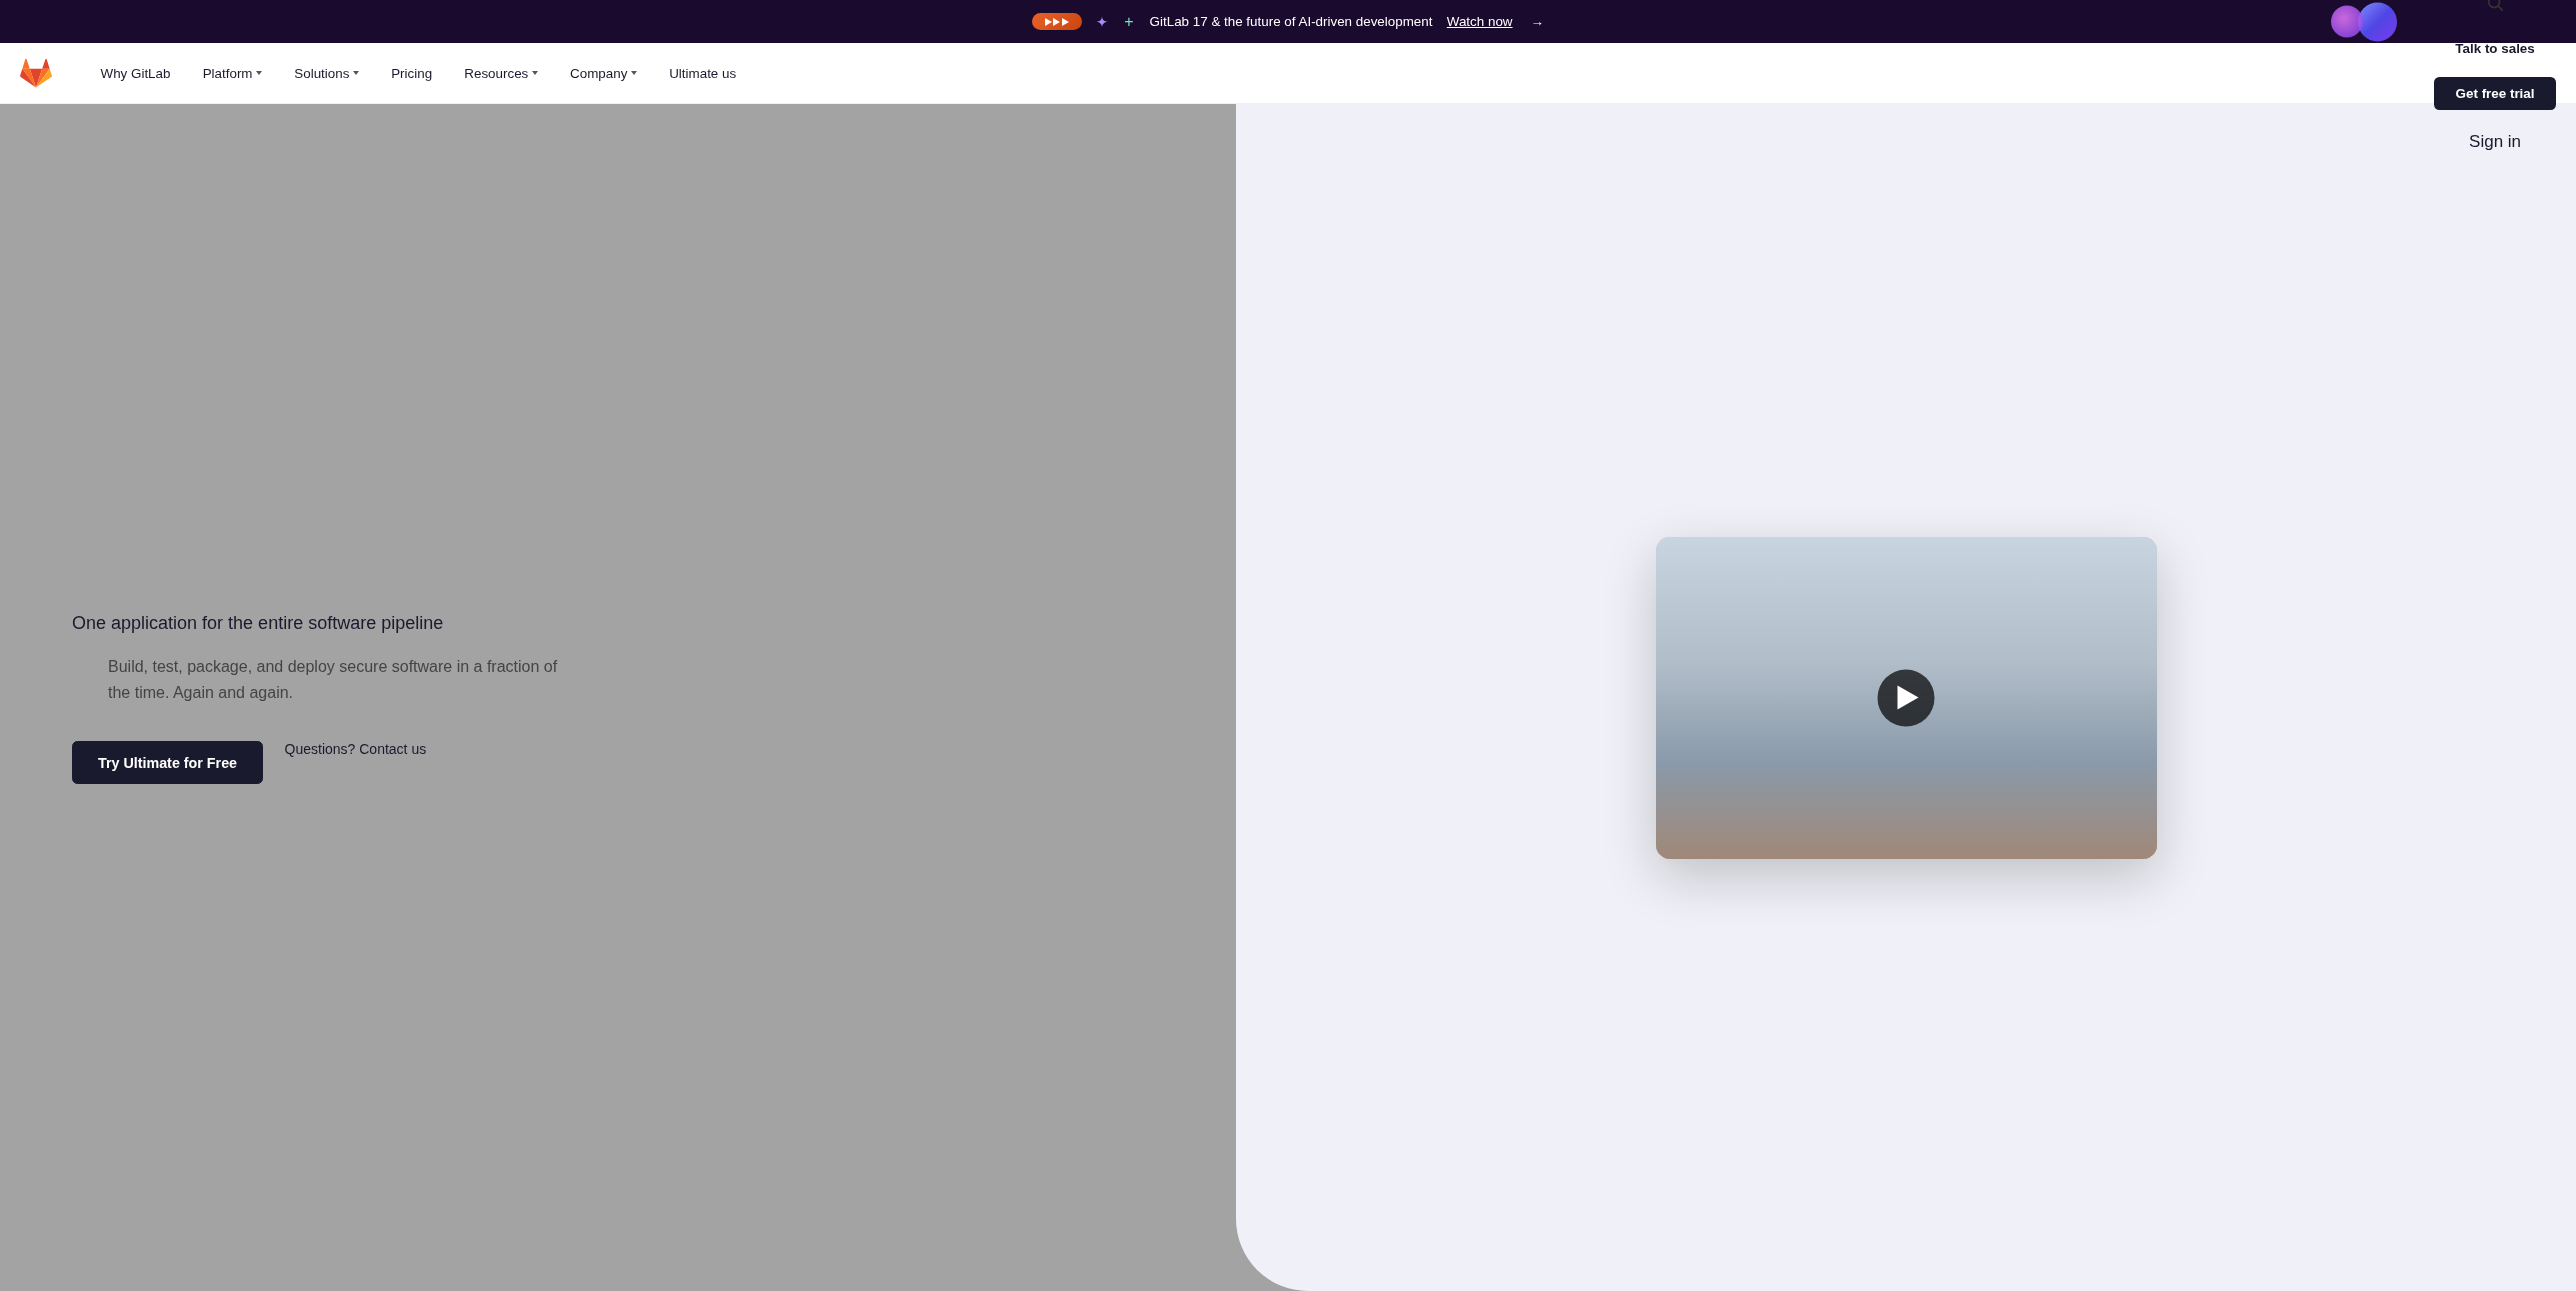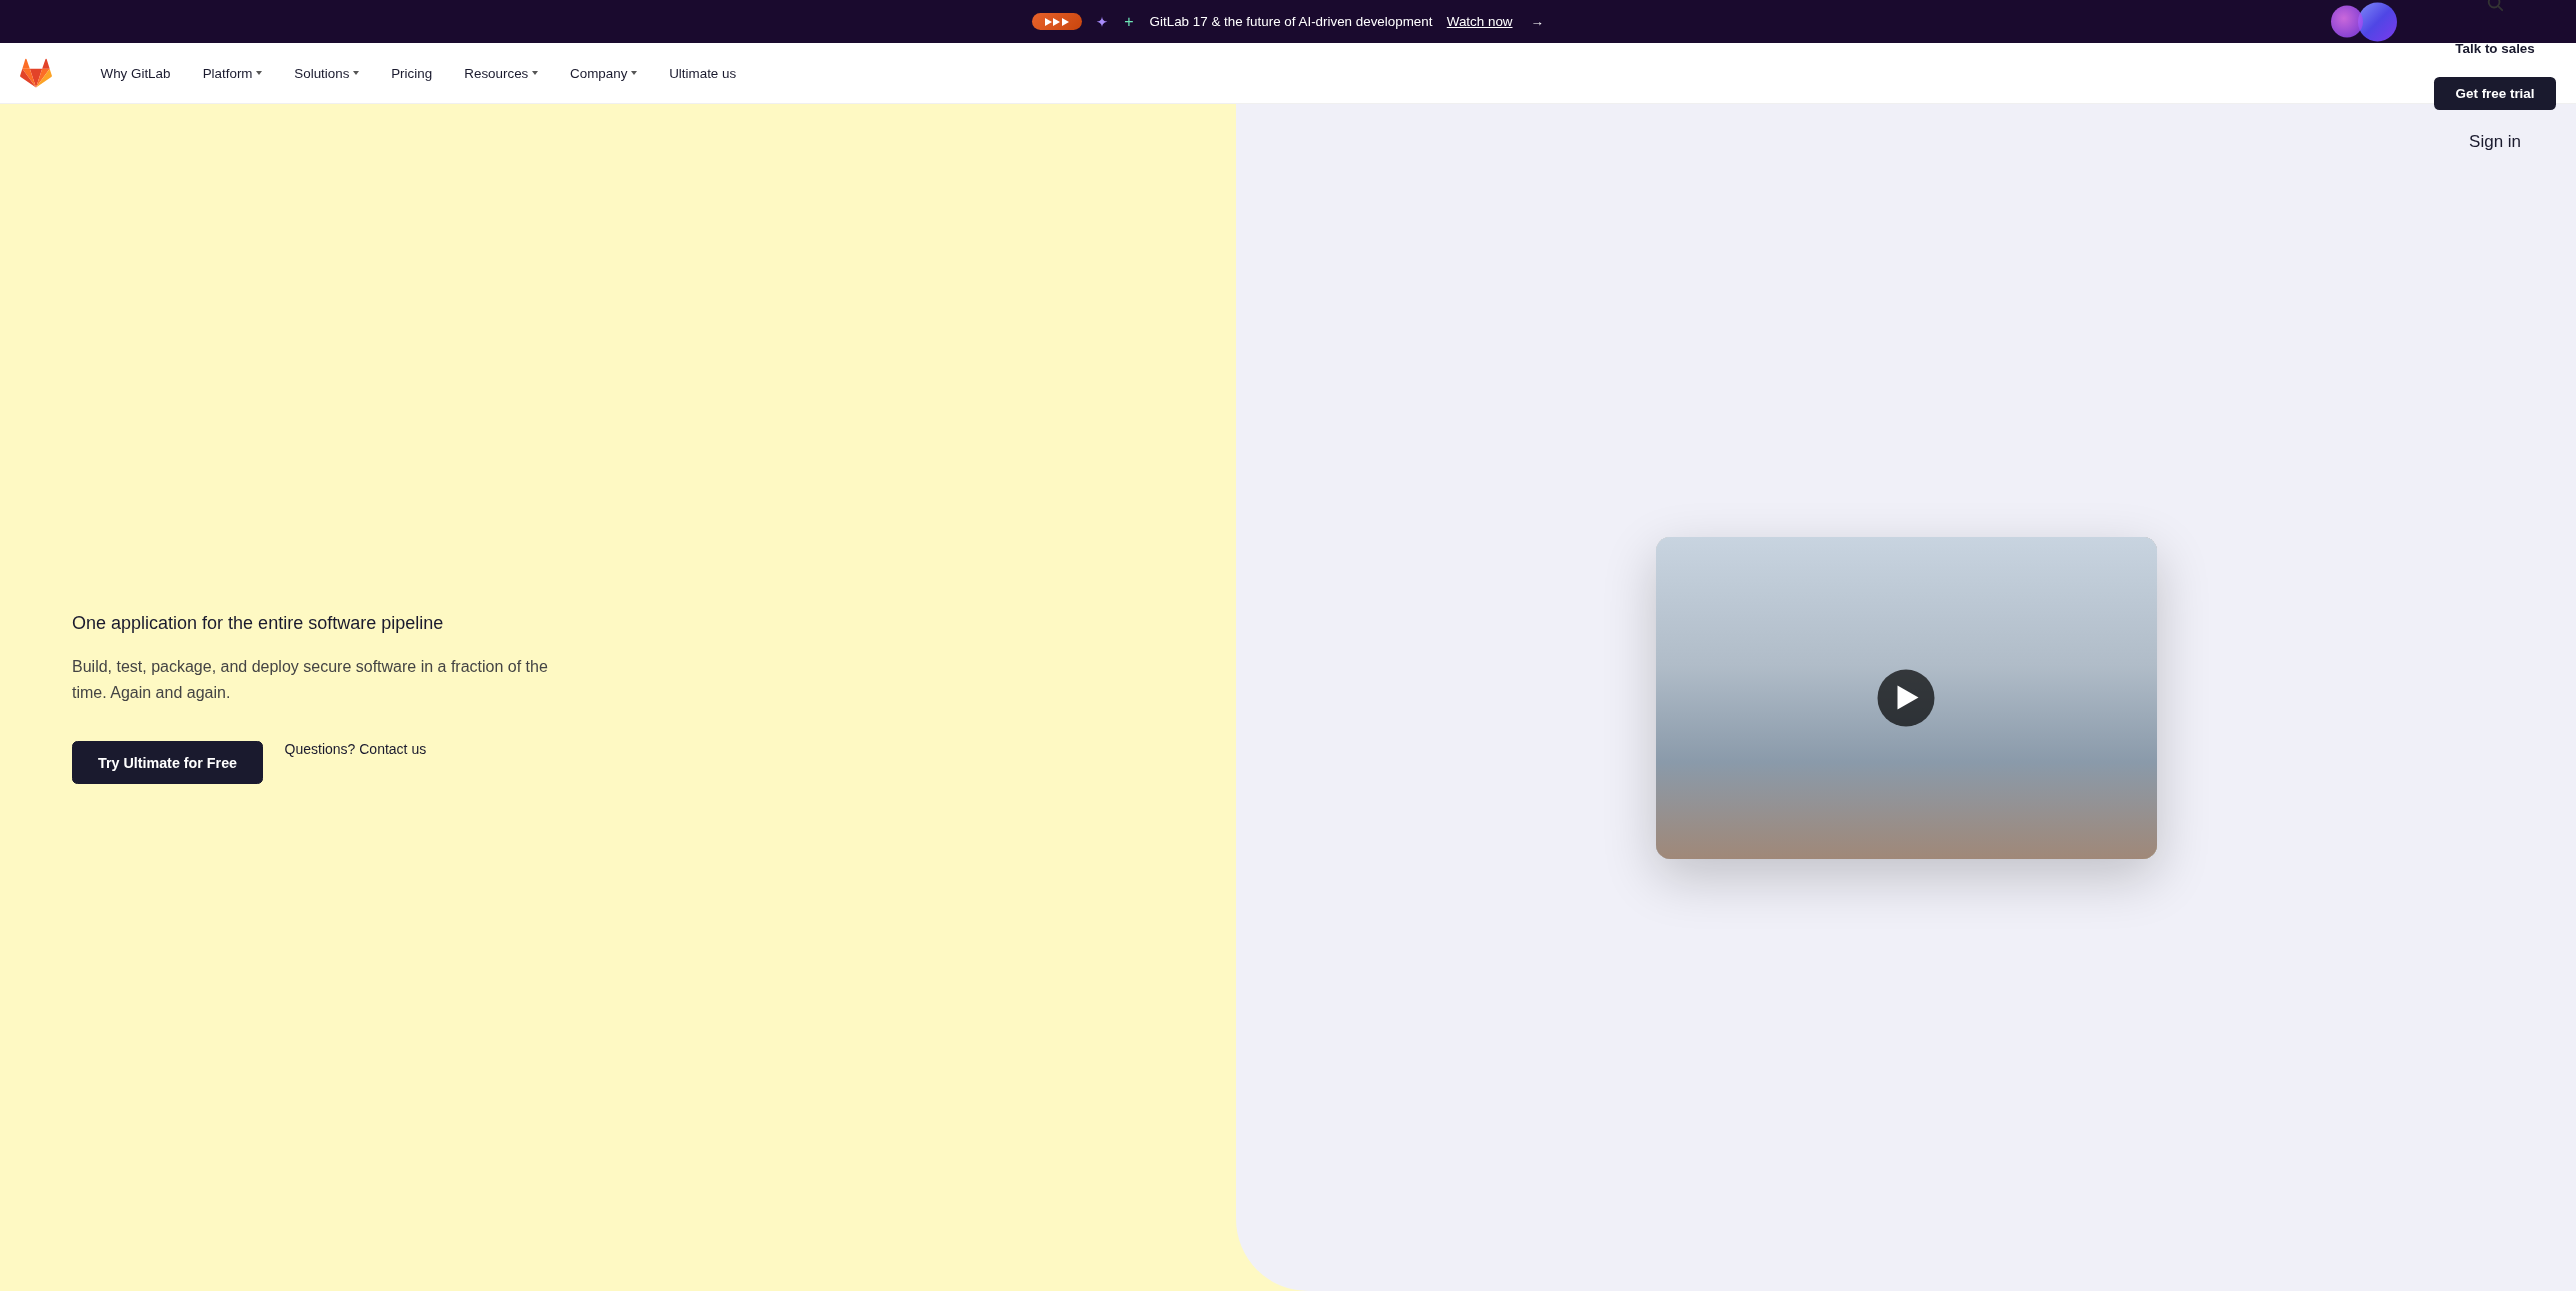--- a/index.html
+++ b/index.html
@@ -154,21 +154,21 @@
       color: #1a1a2e;
       padding: 7.2px 12.5px;
       cursor: pointer;
     }
 
     
     .hero {
       display: flex;
       min-height: calc(100vh - 104px);
       position: relative;
-      background: #fef9c3;
+      background: #a3a3a3;
     }
     .hero-left {
       flex: 1;
       padding: 72px 72px 72px 72px;
       display: flex;
       flex-direction: column;
       justify-content: center;
       max-width: 644px;
     }
     .hero-subtitle {
@@ -185,20 +185,21 @@
       line-height: 1.05;
       margin-bottom: 25px;
       letter-spacing: -1.8px;
     }
     .hero-description {
       font-size: 16px;
       color: #444;
       line-height: 1.6;
       margin-bottom: 36px;
       max-width: 483px;
+      margin-left: 36px;
     }
     .hero-cta {
       display: flex;
       align-items: flex-start;
       gap: 21.5px;
       flex-wrap: wrap;
     }
     .try-free-btn {
       background: #1a1a2e;
       color: #fff;

